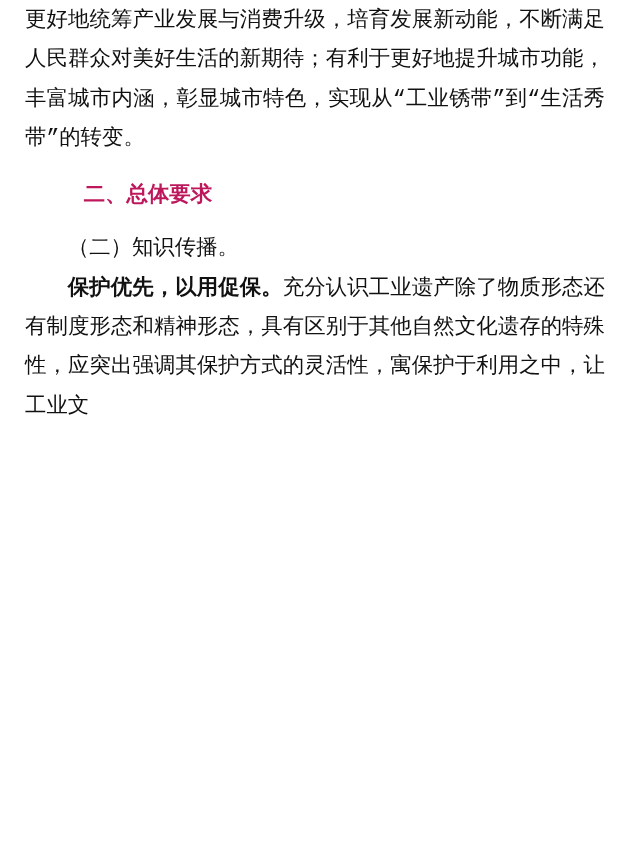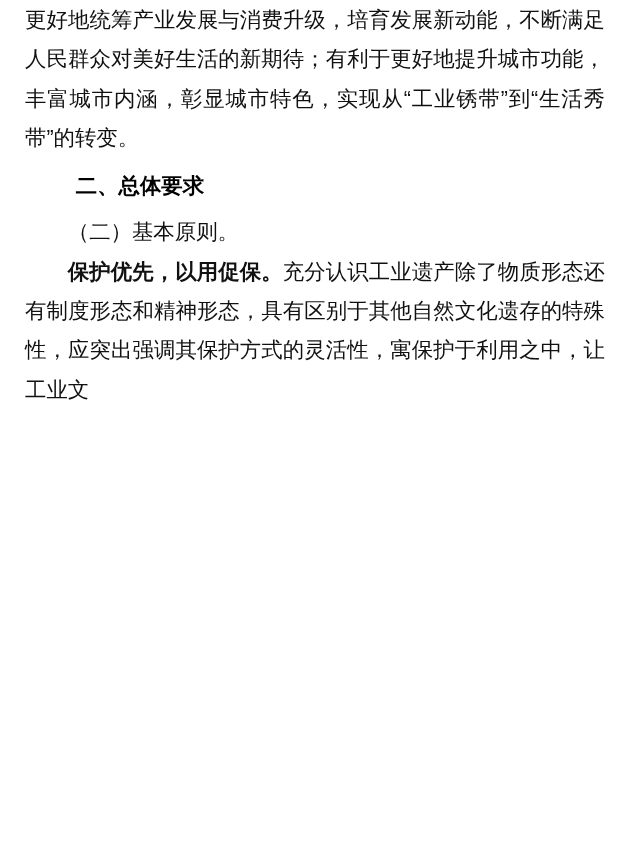--- a/index.html
+++ b/index.html
@@ -13,51 +13,51 @@
     overflow: hidden;
     color: #111111;
   }
   main.doc-page {
     box-sizing: border-box;
     width: 627px;
     padding: 1px 22px 0 25px;
   }
   .para {
     margin: 0;
-    font-family: Liberation Sans, sans-serif;
+    font-family: Liberation Mono, monospace;
     font-size: 21.4px;
     line-height: 39.3px;
     text-align: justify;
     text-indent: 2em;
     word-break: break-all;
   }
   .para.no-indent {
     text-indent: 0;
   }
   .heading {
-    margin: 8px;
+    margin: 16px;
     font-family: "DejaVu Sans", "Liberation Sans", sans-serif;
     font-weight: bold;
     font-size: 21.4px;
     line-height: 39.3px;
     text-indent: 2em;
-    color: #000000;
+    color: #be185d;
   }
   .lead-bold {
     font-weight: bold;
   }
 </style>
 </head>
 <body>
 
 <main class="doc-page">
 
   <p class="para no-indent">更好地统筹产业发展与消费升级，培育发展新动能，不断满足人民群众对美好生活的新期待；有利于更好地提升城市功能，丰富城市内涵，彰显城市特色，实现从“工业锈带”到“生活秀带”的转变。</p>
 
 
   <h2 class="heading">二、总体要求</h2>
 
 
-  <p class="para">（二）基本原则。</p>
+  <p class="para">（二）知识传播。</p>
 
   <p class="para"><span class="lead-bold">保护优先，以用促保。</span><span>充分认识工业遗产除了物质形态还有制度形态和精神形态，具有区别于其他自然文化遗存的特殊性，应突出强调其保护方式的灵活性，寓保护于利用之中，让工业文</span></p>
 
 </main>
 
 </body></html>

